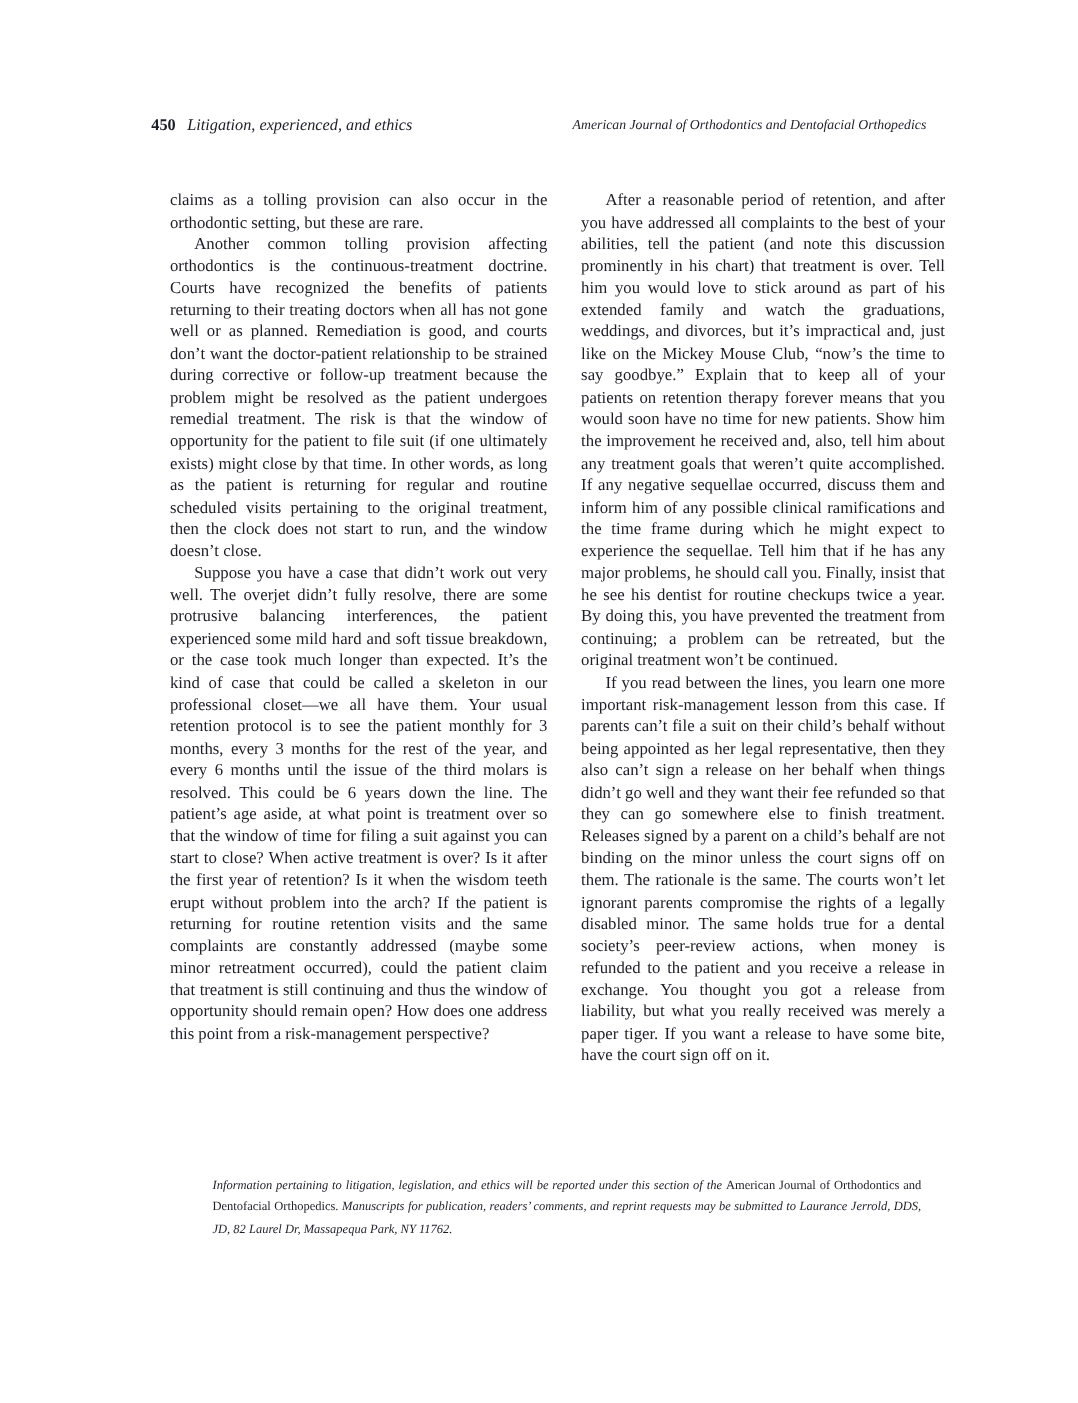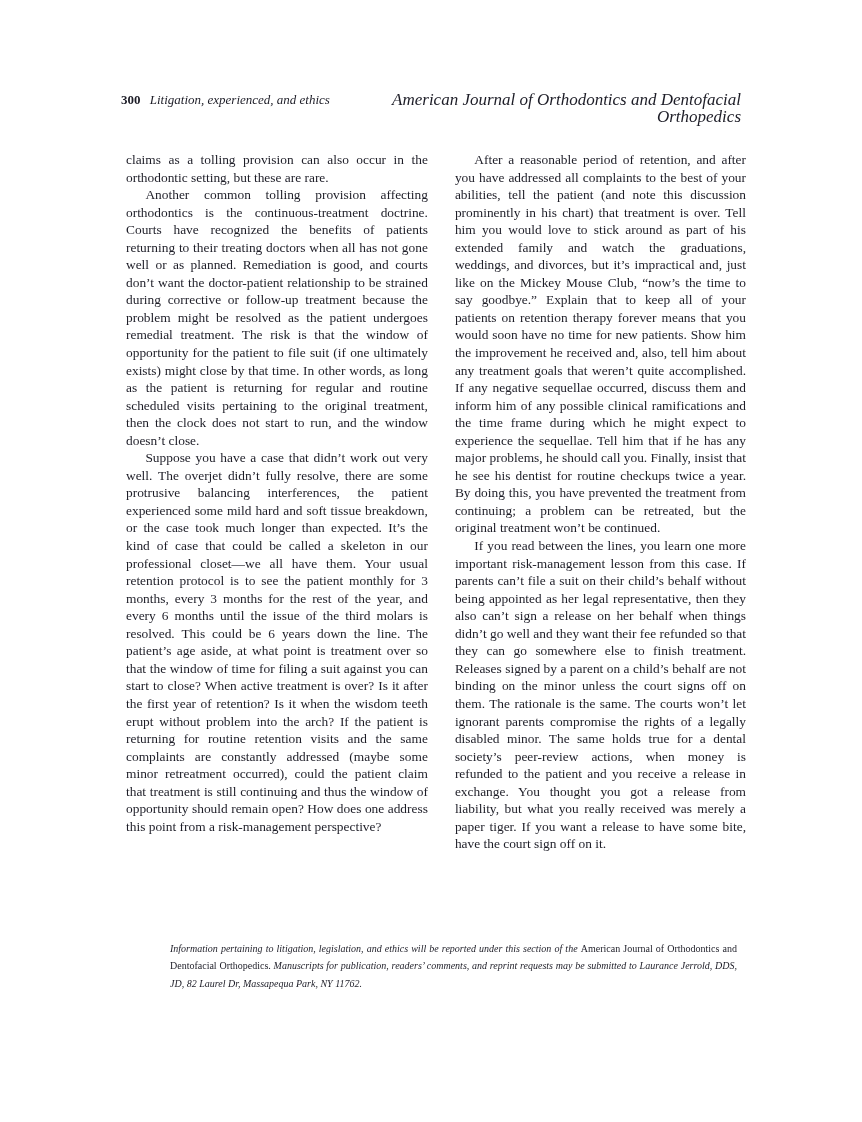--- a/index.html
+++ b/index.html
@@ -31,27 +31,27 @@
   .head-left { white-space: nowrap; }
   .page-num {
     font-weight: bold;
     font-style: normal;
     margin-right: 6px;
   }
   .section-title { font-style: italic; }
   .head-right {
     text-align: right;
     font-style: italic;
-    font-size: 17px;
+    font-size: 11px;
     line-height: 16.5px;
   }
   
   .columns {
     position: absolute;
-    left: 126px;
+    left: 136px;
     top: 151px;
     width: 620px;
     display: flex;
     gap: 15px;
   }
   .col {
     font-size: 13.4px;
     line-height: 17.55px;
     text-align: justify;
   }
@@ -75,21 +75,21 @@
   .seg-italic { font-style: italic; }
   .seg-roman  { font-style: normal; }
 </style>
 </head>
 <body>
 
 <div class="page">
 
   <header class="running-head">
     <div class="head-left">
-      <span class="page-num">300</span>
+      <span class="page-num">450</span>
       <span class="section-title">Litigation, experienced, and ethics</span>
     </div>
     <div class="head-right">
       <div>American Journal of Orthodontics and Dentofacial Orthopedics</div>
     </div>
   </header>
 
   <main class="columns">
     <section class="col col-left">
       <p class="no-indent">claims as a tolling provision can also occur in the orthodontic setting, but these are rare.</p>

